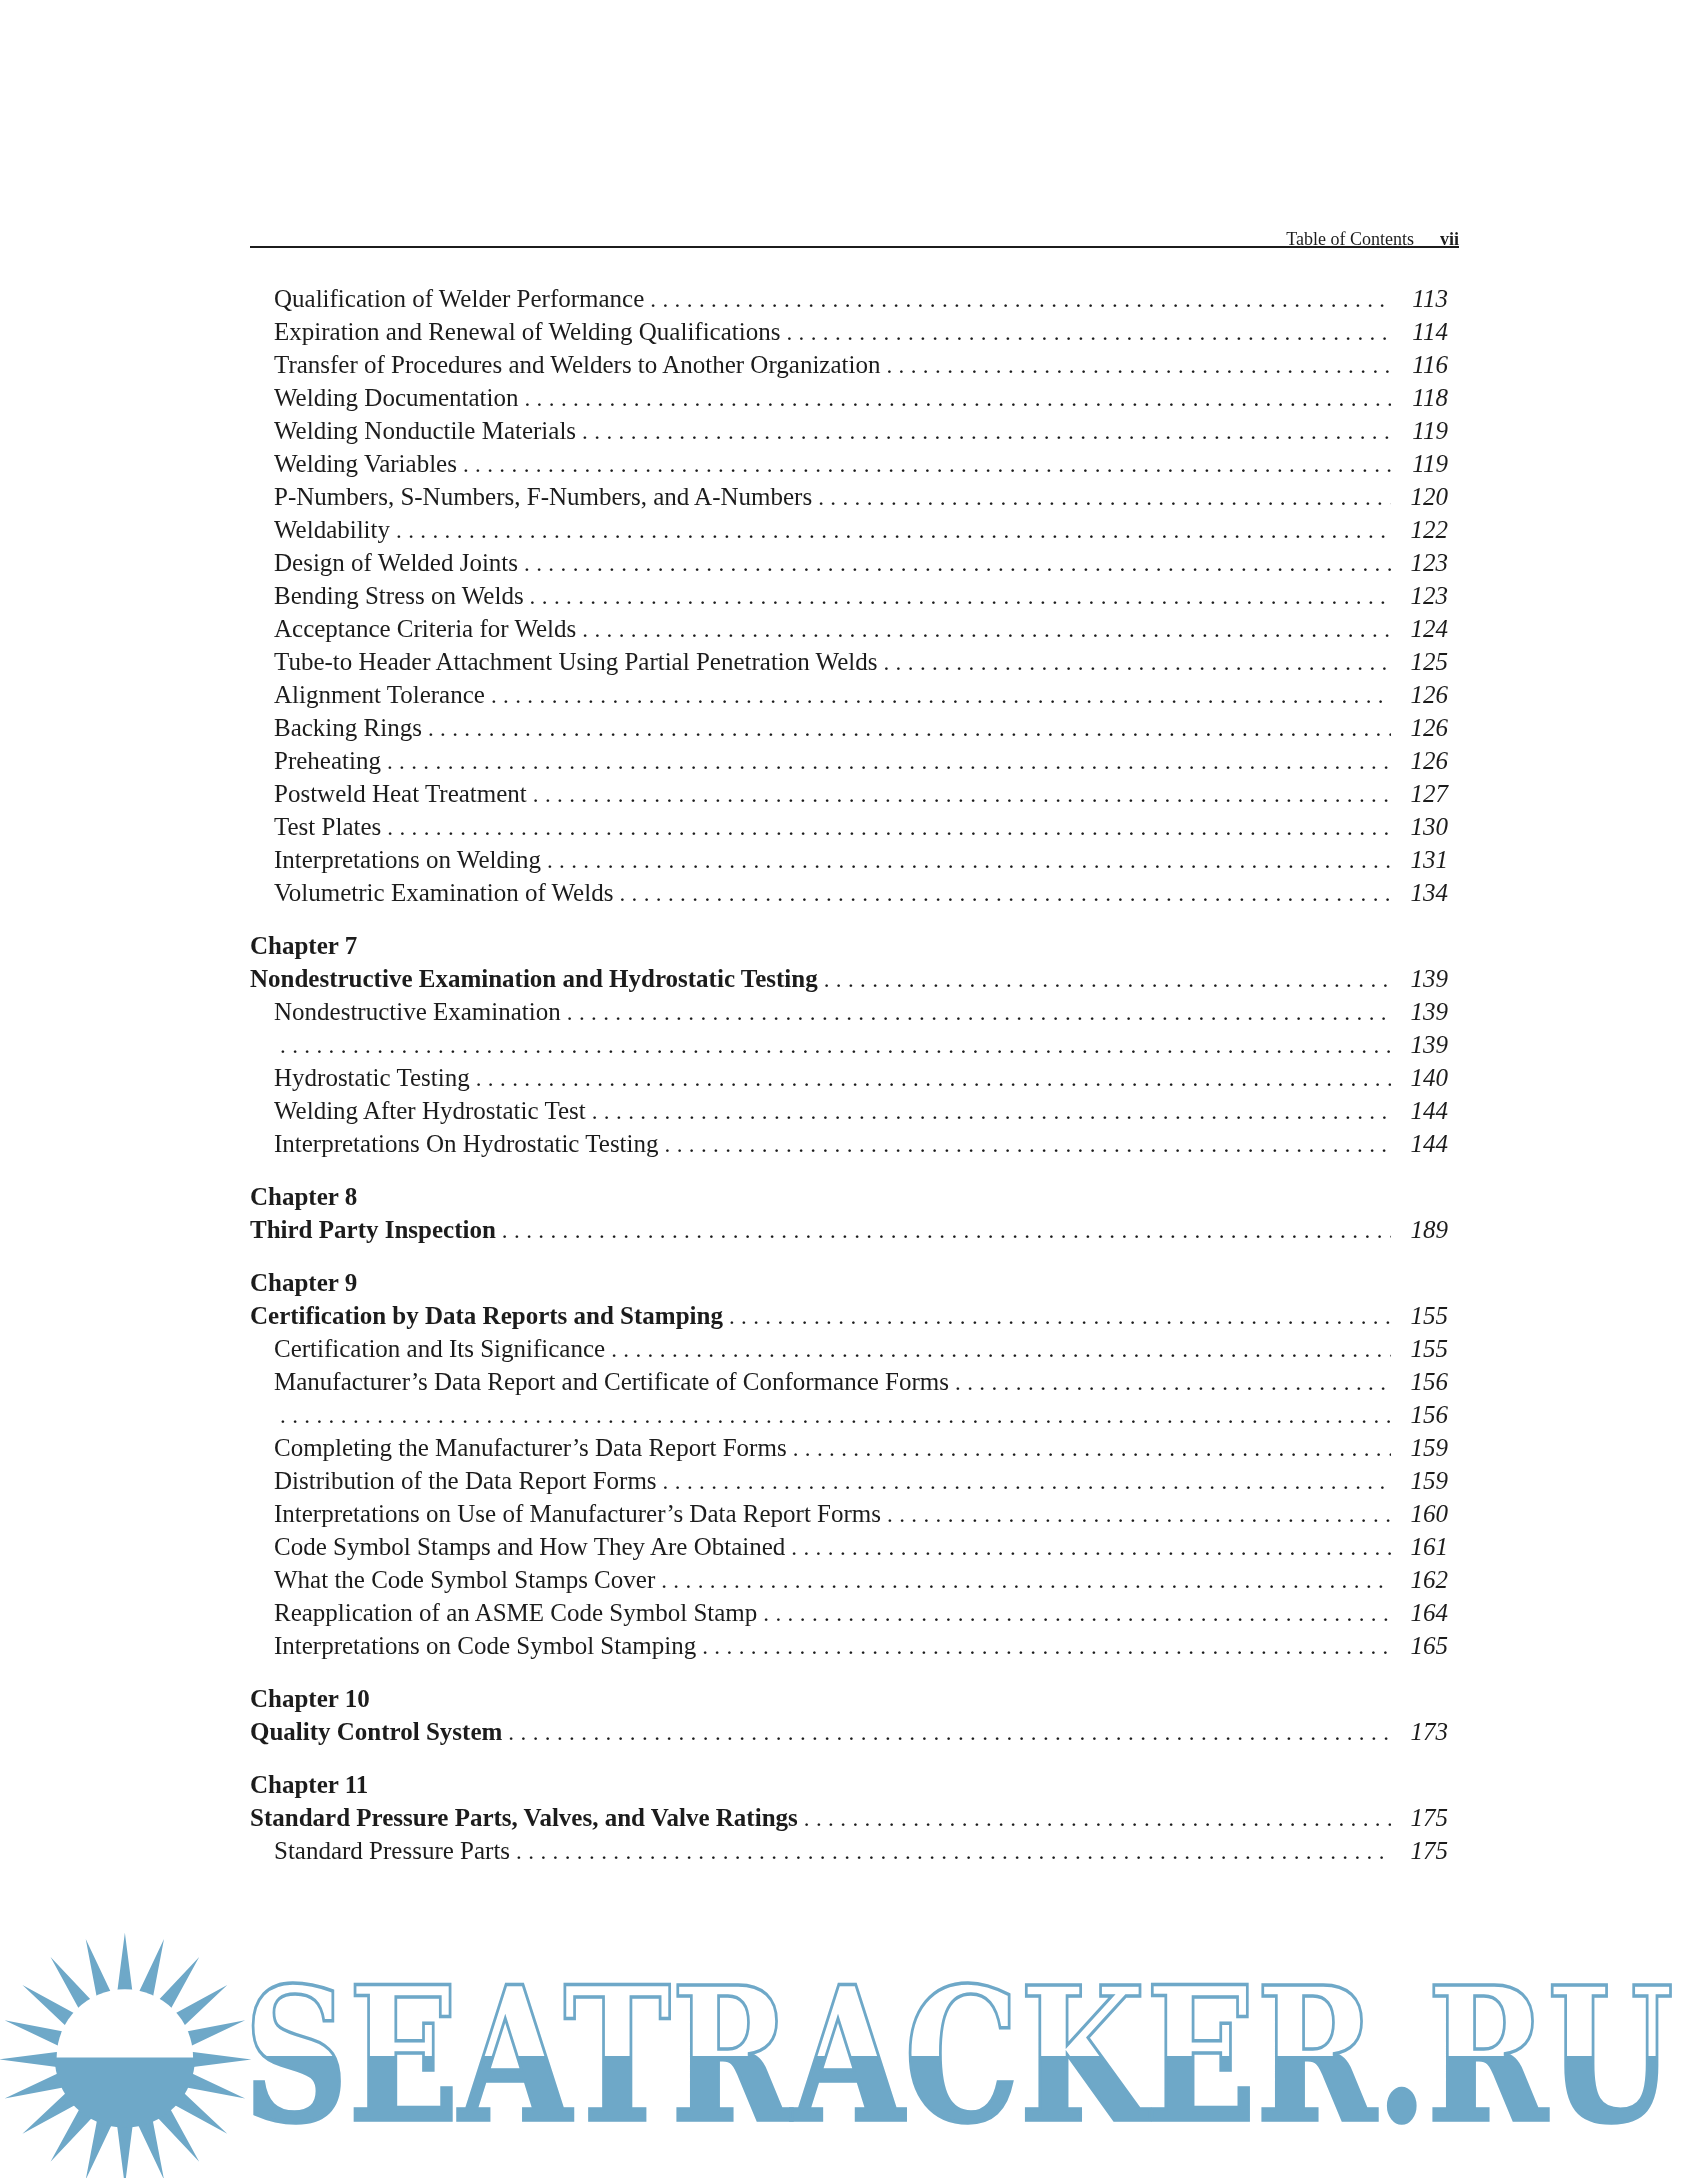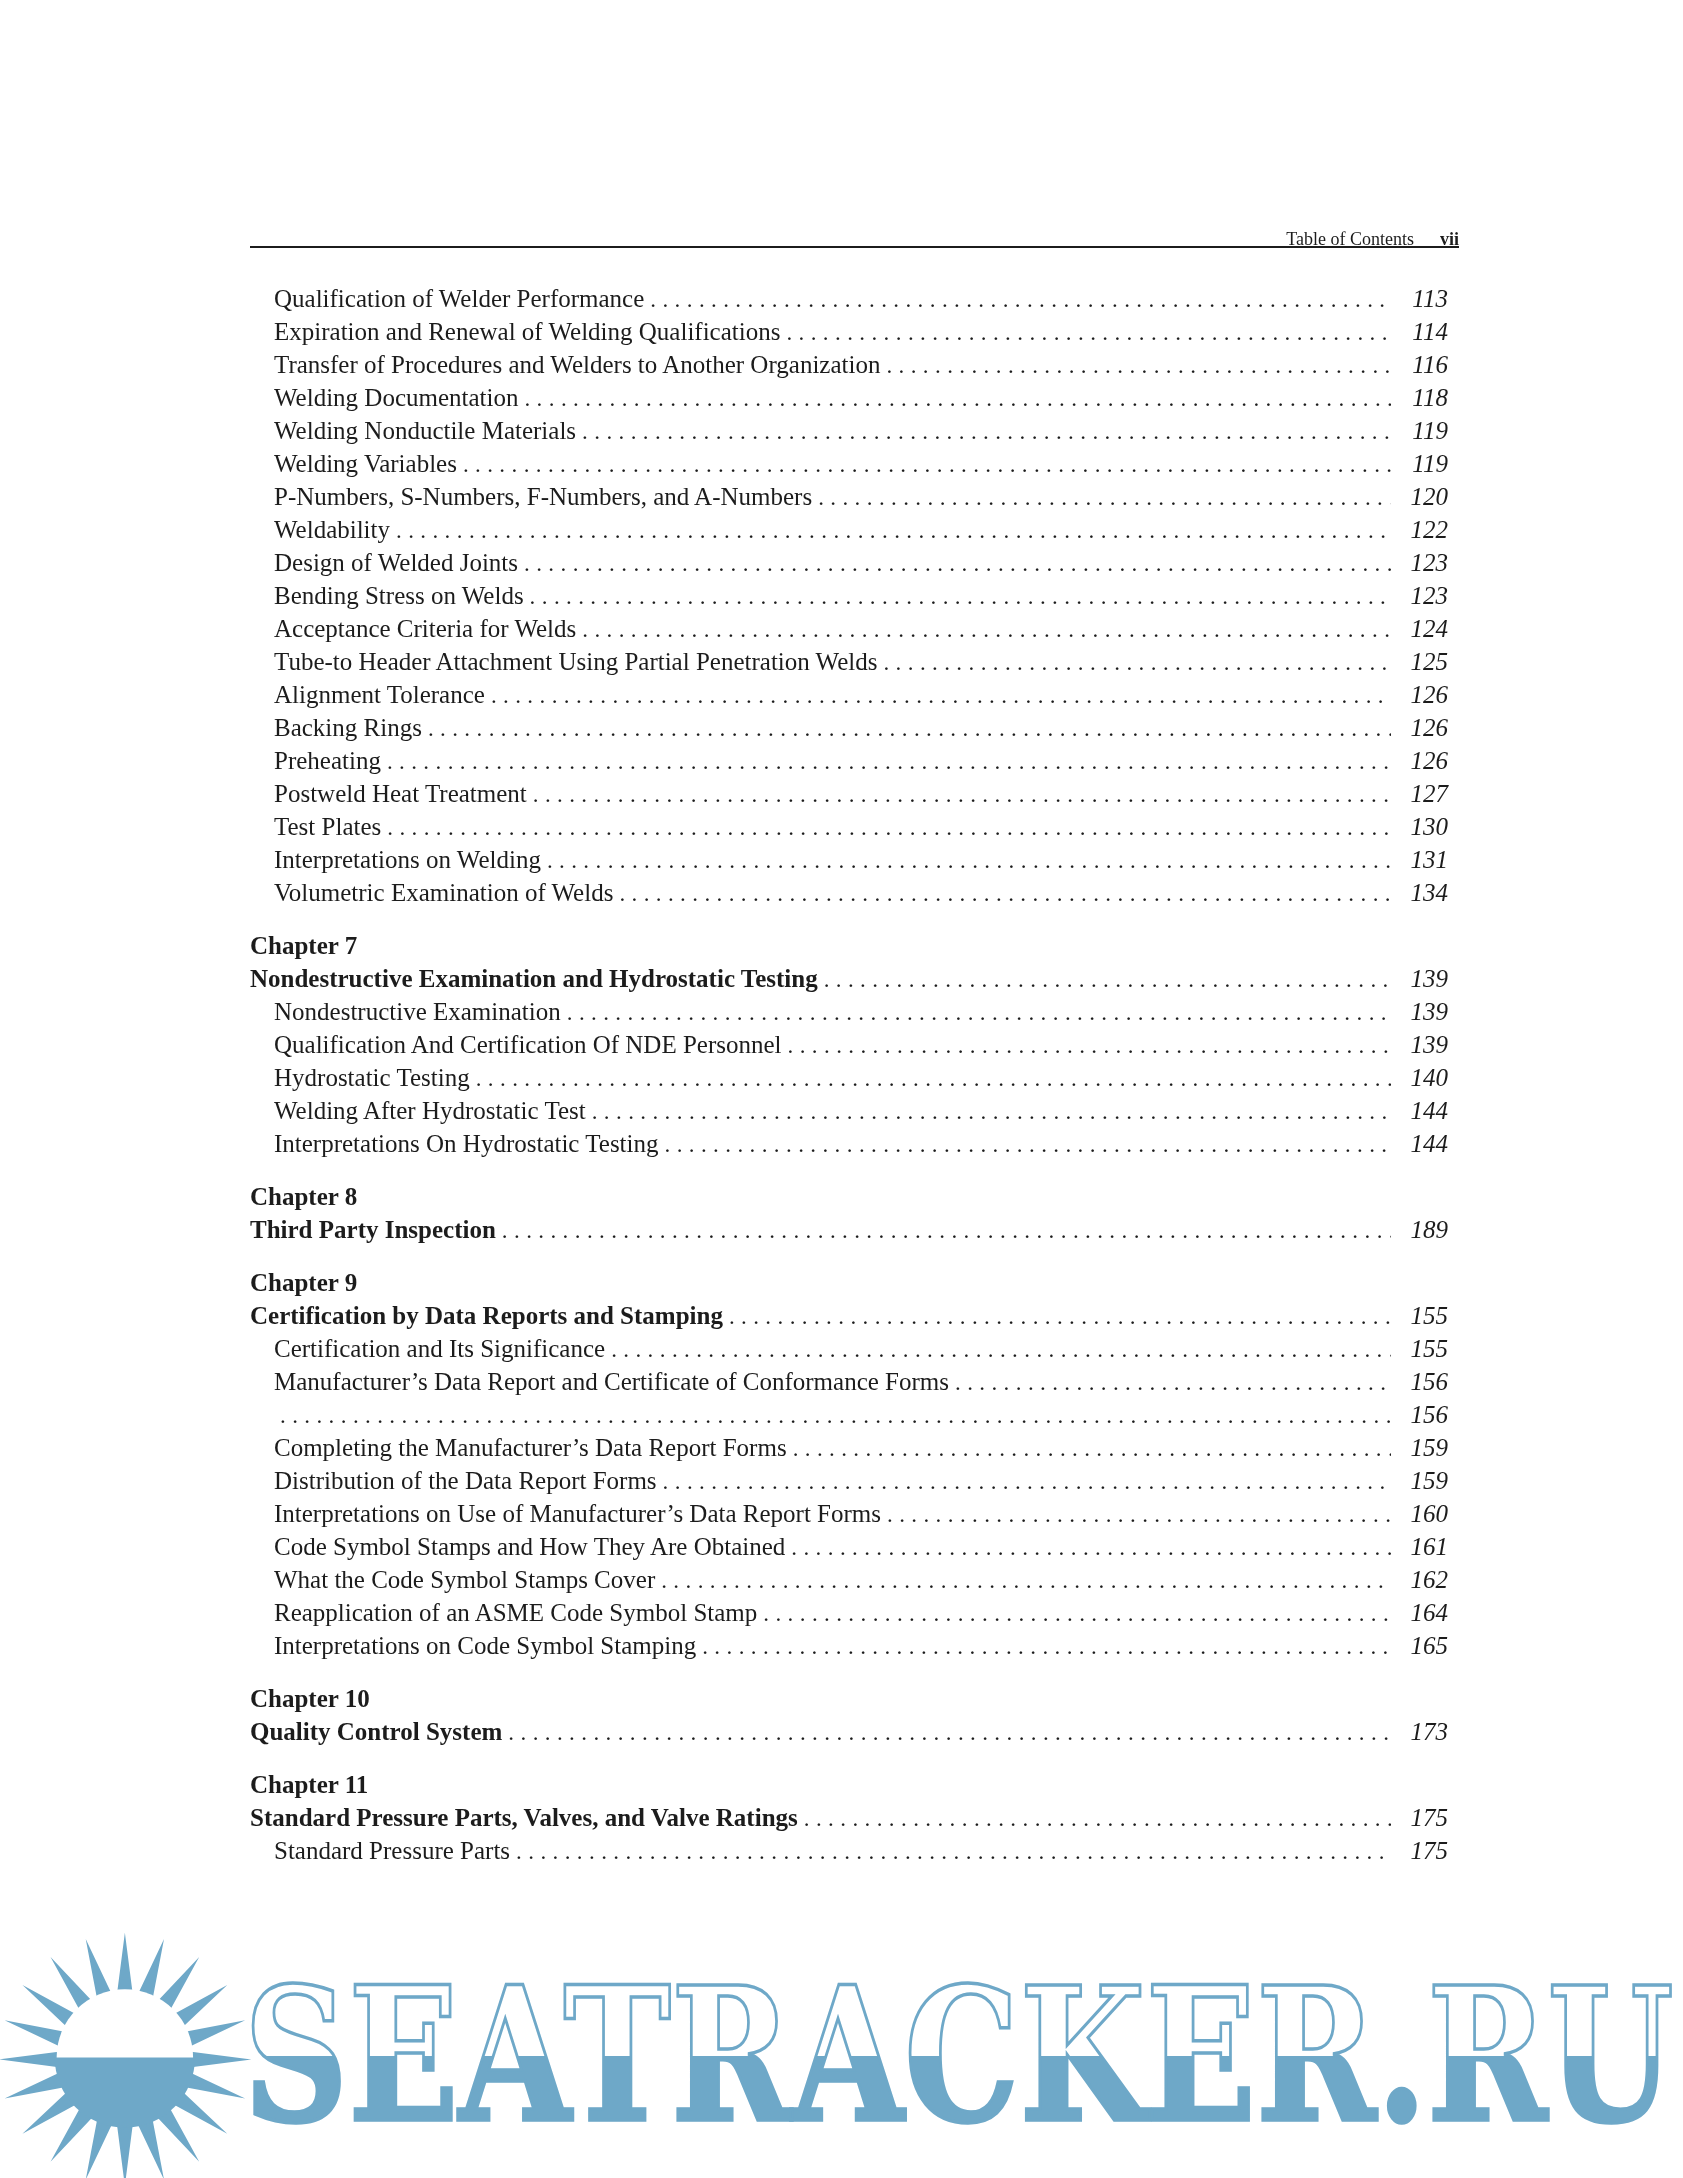--- a/index.html
+++ b/index.html
@@ -150,21 +150,20 @@
         <span class="label">Nondestructive Examination and Hydrostatic Testing</span>
         <span class="leader"></span>
         <span class="pg">139</span>
       </div>
       <div class="row sub">
         <span class="label">Nondestructive Examination</span>
         <span class="leader"></span>
         <span class="pg">139</span>
       </div>
       <div class="row sub">
-        <span class="label">Qualification And Certification Of NDE Personnel</span>
         <span class="leader"></span>
         <span class="pg">139</span>
       </div>
       <div class="row sub">
         <span class="label">Hydrostatic Testing</span>
         <span class="leader"></span>
         <span class="pg">140</span>
       </div>
       <div class="row sub">
         <span class="label">Welding After Hydrostatic Test</span>

